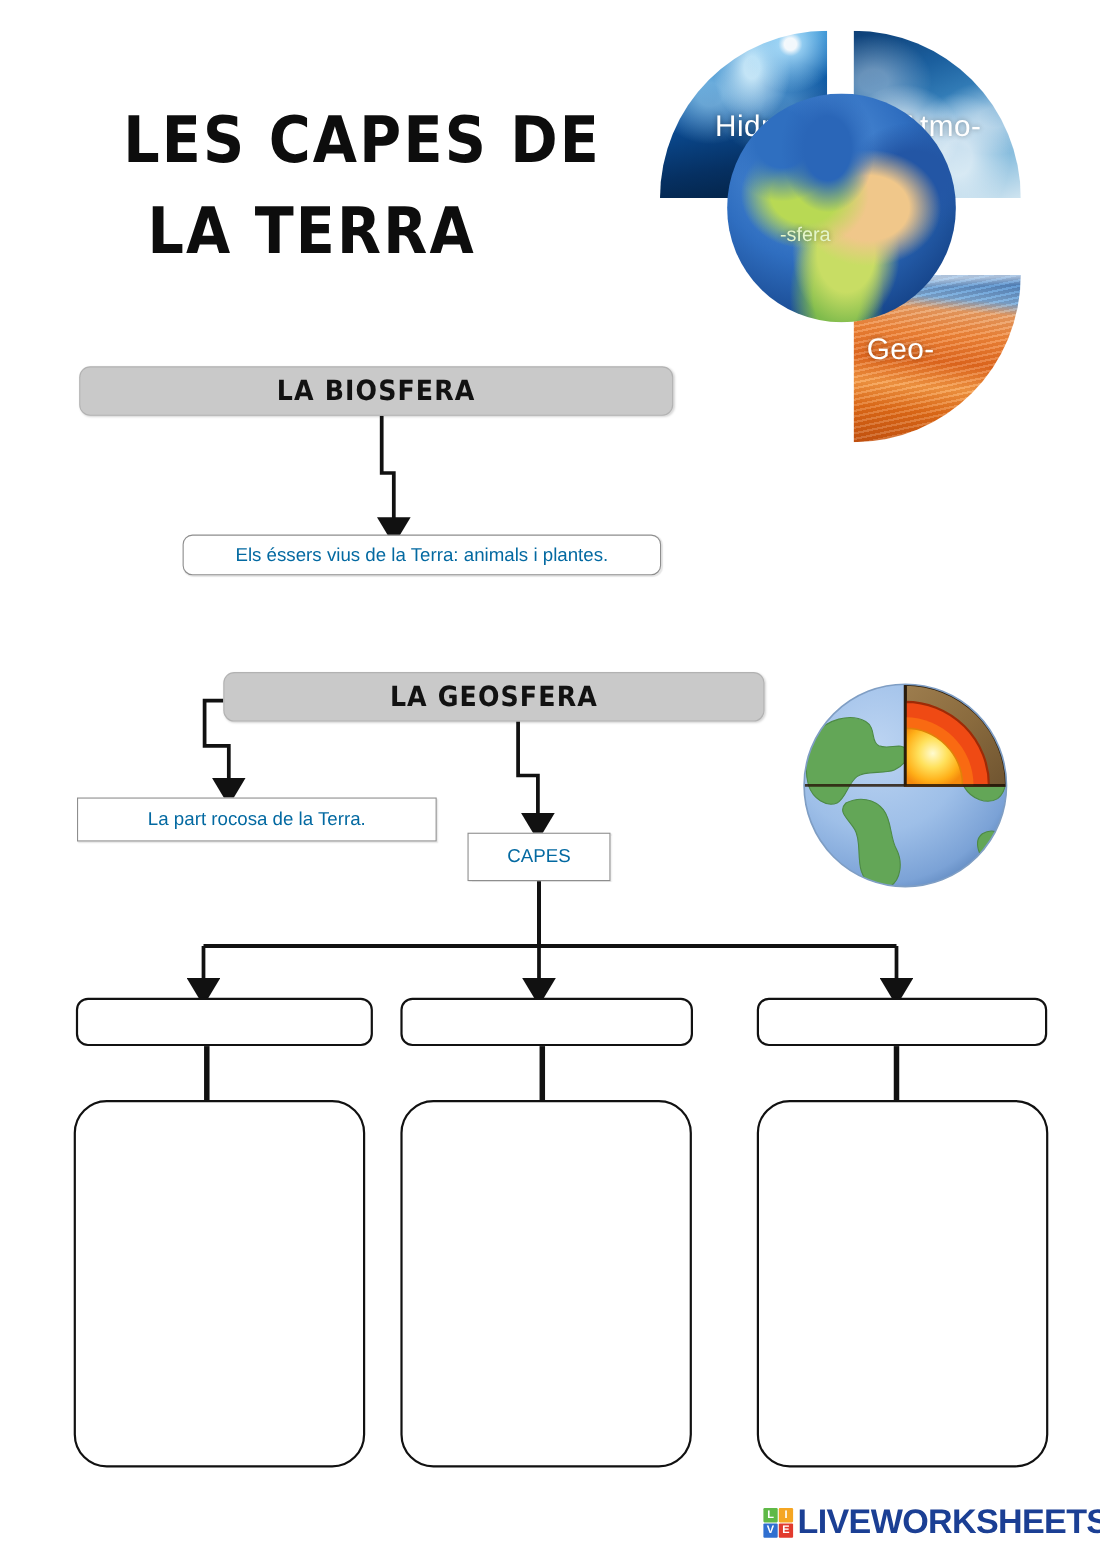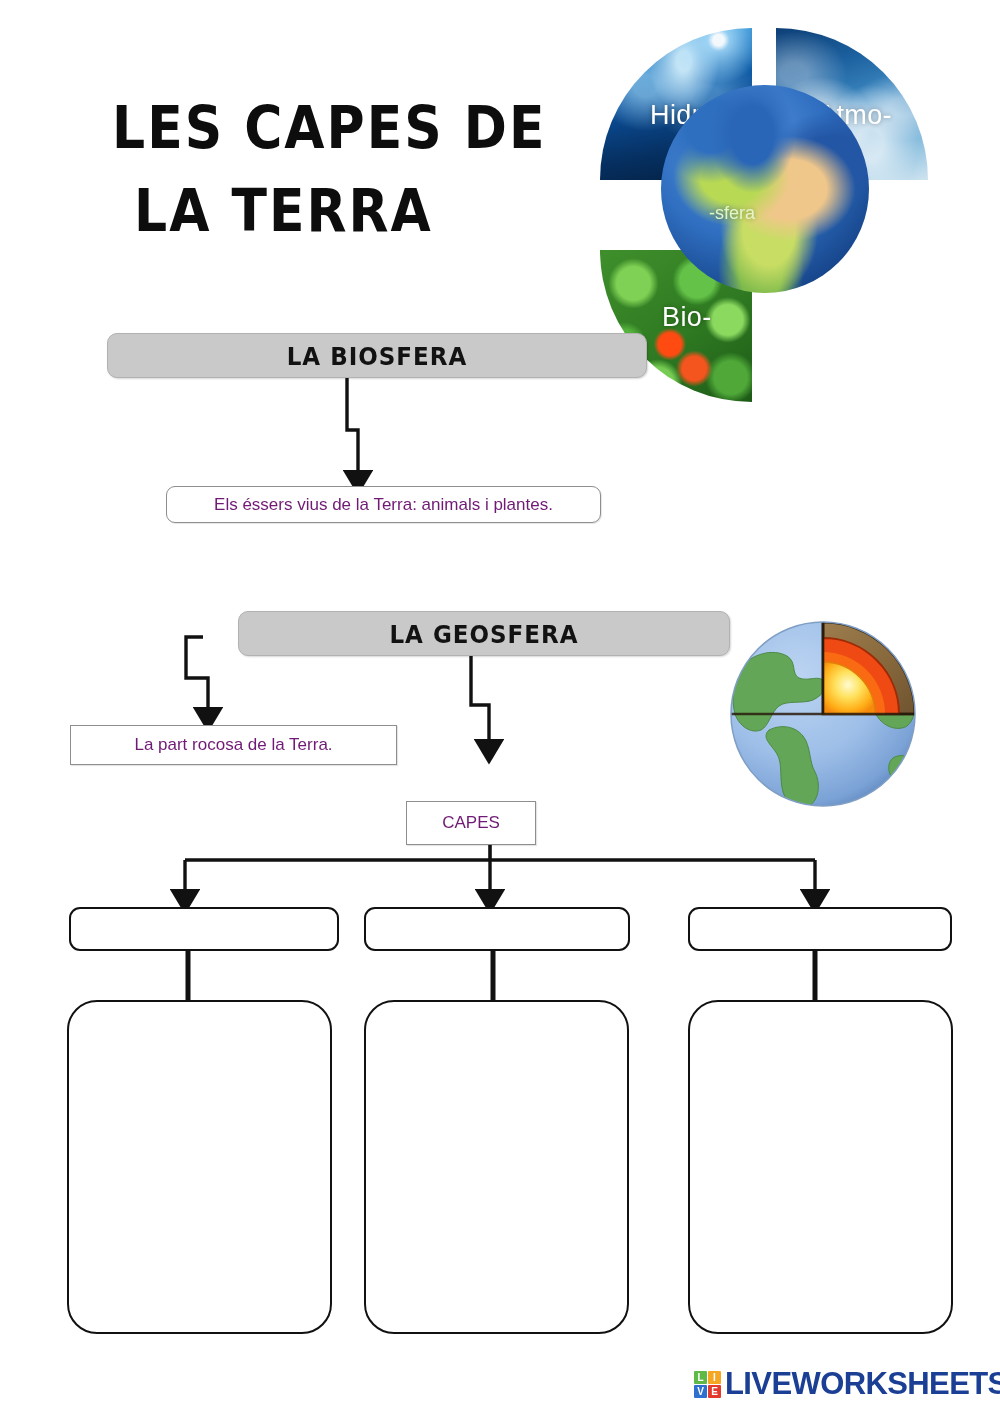--- a/index.html
+++ b/index.html
@@ -135,21 +135,20 @@
   
   .section-bar {
     position: absolute;
     background: #c9c9c9;
     border: 1px solid #b2b2b2;
     border-radius: 10px;
     box-shadow: 1px 1px 2px rgba(0,0,0,.16);
     display: flex;
     align-items: center;
     justify-content: center;
-    margin-left: 35px;
   }
   .section-bar span {
     font-family: "DejaVu Sans", sans-serif;
     font-weight: 700;
     font-size: 23px;
     letter-spacing: 1px;
     color: #121212;
     transform: scaleY(1.1);
   }
   #bar-biosfera { left: 72px; top: 333px; width: 540px; height: 45px; }
@@ -161,31 +160,31 @@
     background: #ffffff;
     border: 1px solid #8e8e8e;
     display: flex;
     align-items: center;
     justify-content: center;
     box-shadow: 1px 1px 1px rgba(0,0,0,.10);
   }
   .note-box span {
     font-family: "Liberation Sans", sans-serif;
     font-size: 17px;
-    color: #701a75;
+    color: #0369a1;
   }
   #box-biosfera-desc {
     left: 166px; top: 486px; width: 435px; height: 37px;
     border-radius: 9px;
   }
   #box-geosfera-desc {
     left: 70px; top: 725px; width: 327px; height: 40px;
   }
   #box-capes {
-    left: 406px; top: 757px; width: 130px; height: 44px; margin-top: 44px;
+    left: 425px; top: 757px; width: 130px; height: 44px;
   }
 
   
   .blank-small {
     position: absolute;
     top: 907px; height: 44px;
     background: #ffffff;
     border: 2px solid #111111;
     border-radius: 11px;
   }
@@ -267,24 +266,24 @@
 <div id="sphere-collage">
 
   <div class="quad" id="quad-hidro">
     <span>Hidro-</span>
   </div>
 
   <div class="quad" id="quad-atmo">
     <span>Atmo-</span>
   </div>
 
-  <div class="quad" id="quad-bio">
-    <span>Bio-</span>
+
+  <div class="quad" id="quad-geo">
+    <span>Geo-</span>
   </div>
-
 
   <div id="center-globe">
     <span>-sfera</span>
   </div>
 </div>
 
 <svg id="connectors" viewBox="0 0 1000 1413" xmlns="http://www.w3.org/2000/svg">
   <defs>
     <marker id="ah" markerWidth="9" markerHeight="9" refX="3.2" refY="4.5" orient="auto">
       <path d="M0,0 L7.5,4.5 L0,9 z" fill="#111111"></path>

